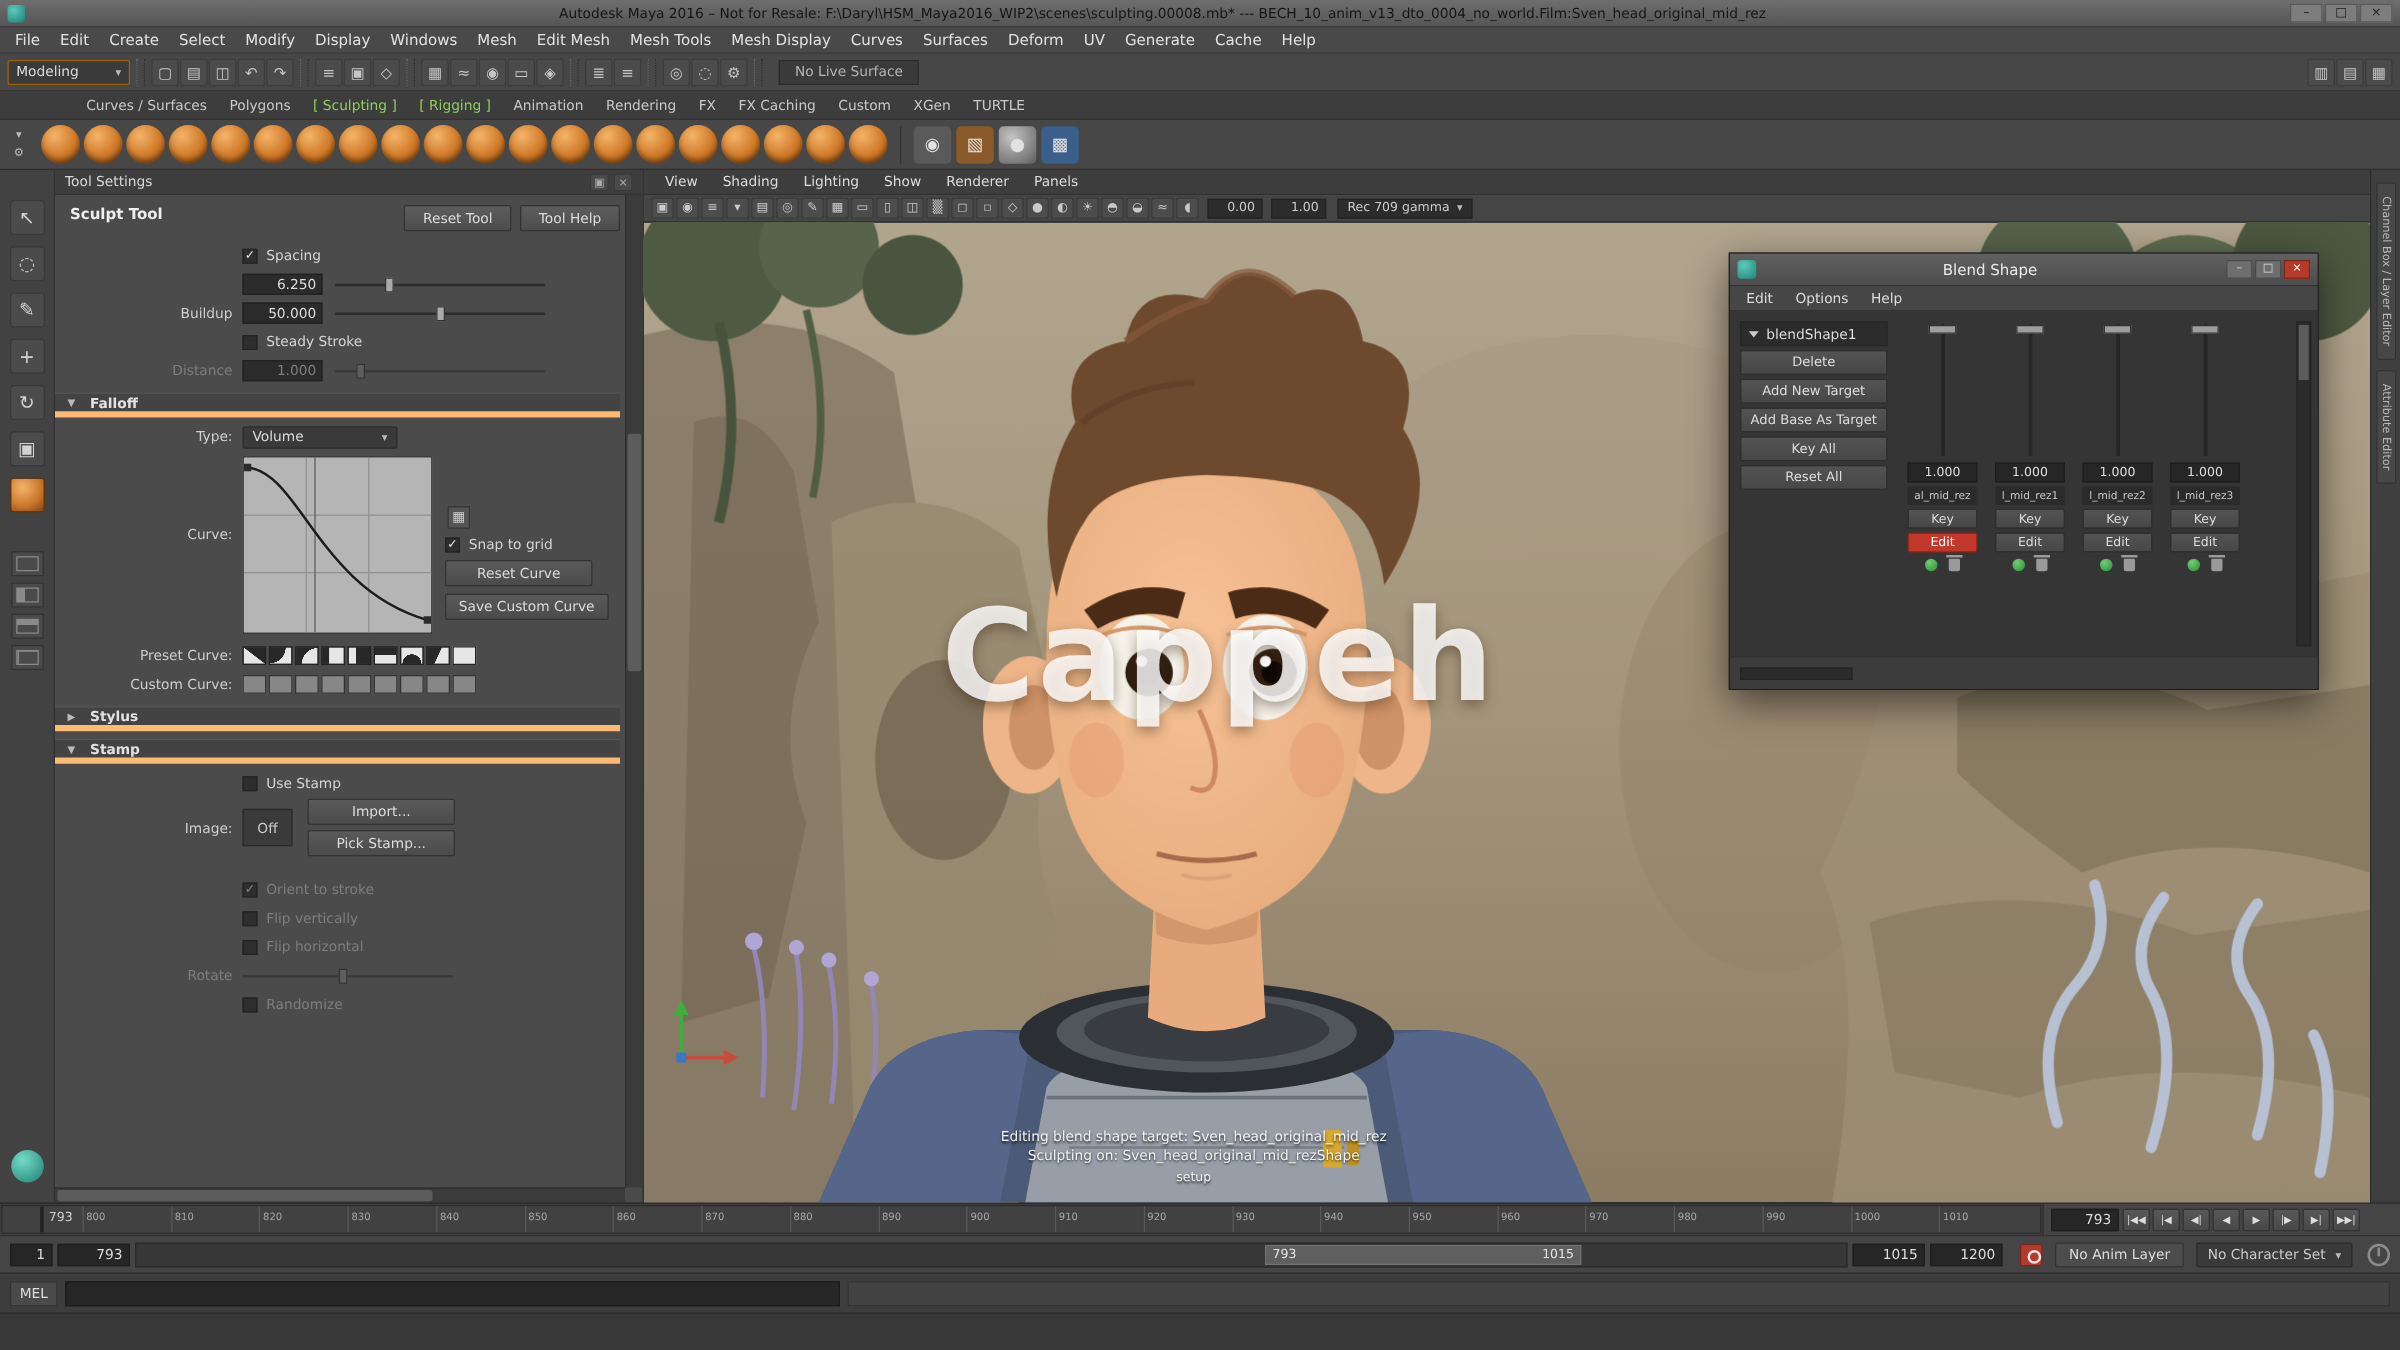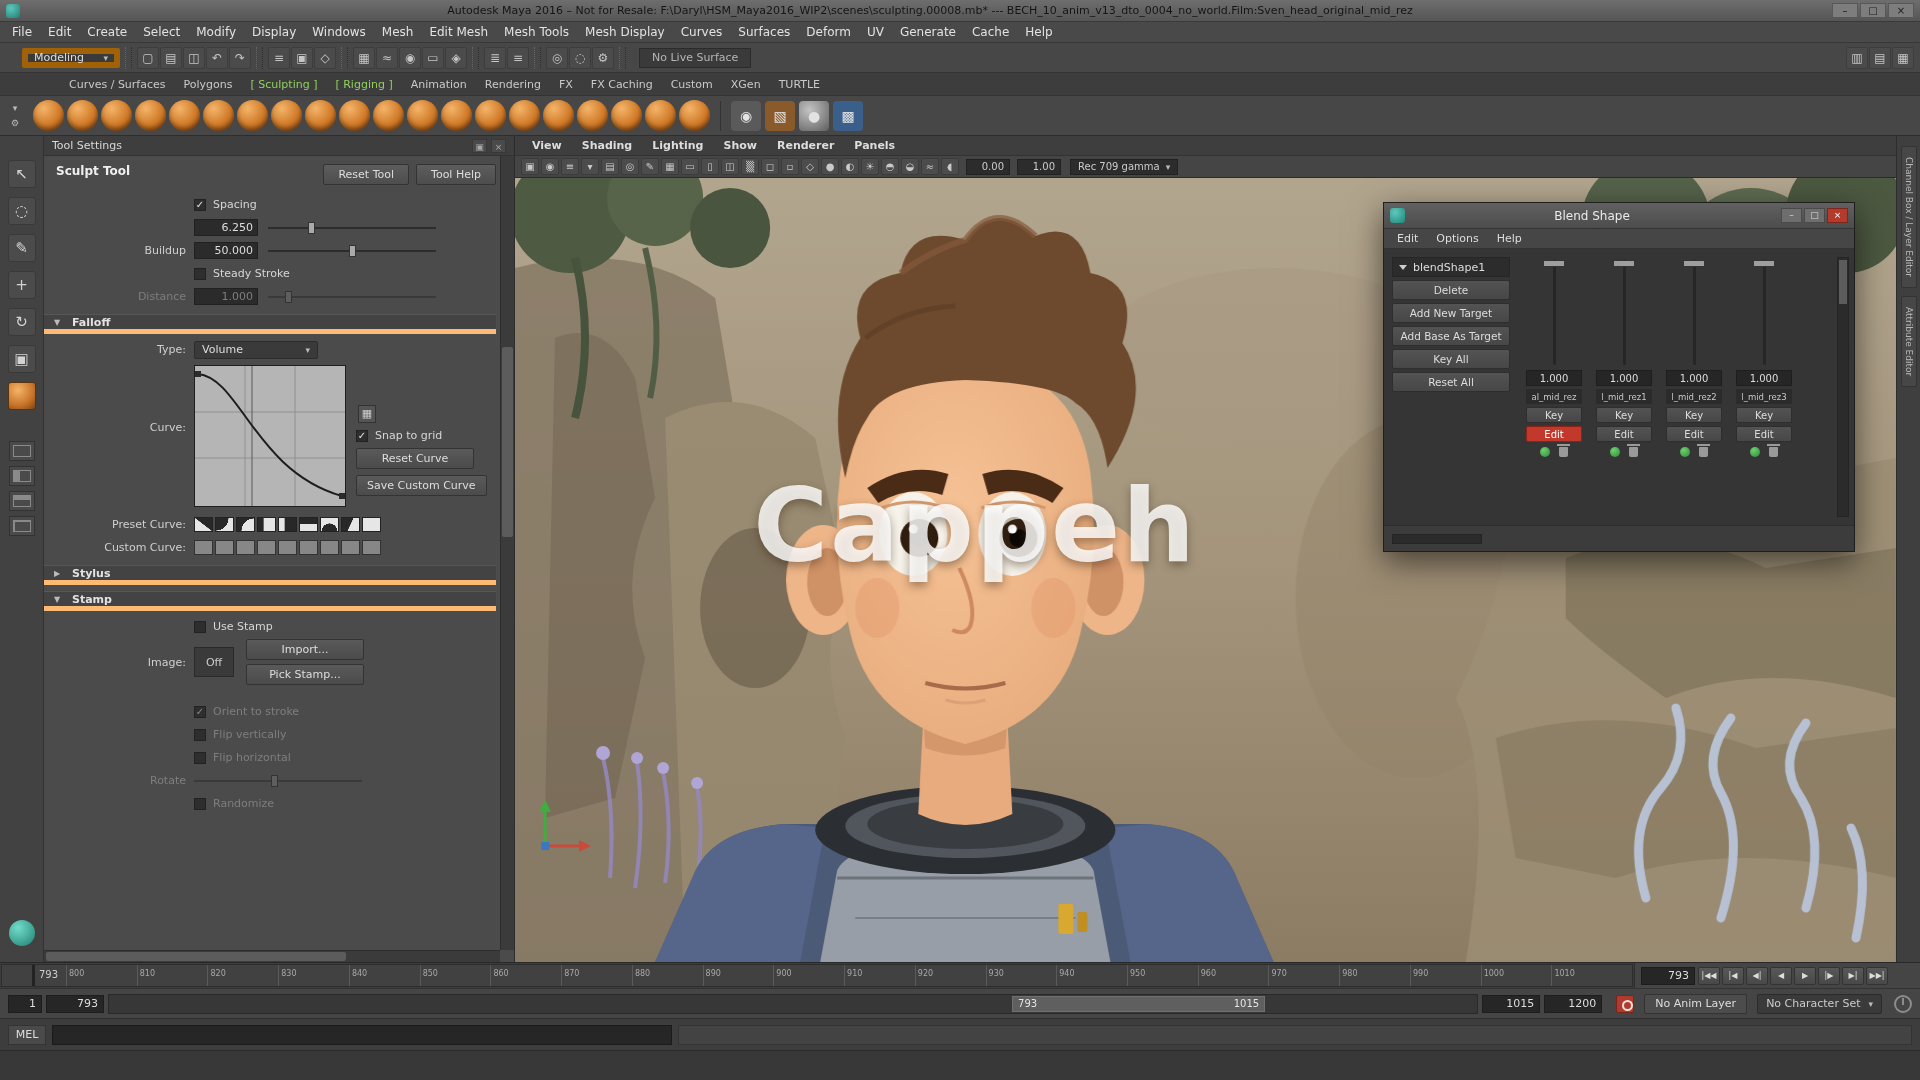--- a/index.html
+++ b/index.html
@@ -13,21 +13,21 @@
   .title-text{flex:1;text-align:center;color:#151515;font-size:11px;white-space:nowrap;overflow:hidden;}
   .win-controls{display:flex;gap:2px;}
   .win-btn{width:26px;height:15px;background:#7d7d7d;border:1px solid #585858;font-size:10px;line-height:13px;text-align:center;color:#1c1c1c;}
 
   
   .menubar{height:21px;background:#494949;display:flex;align-items:center;padding:0 4px;font-size:12px;border-bottom:1px solid #383838;}
   .menu-item{padding:2px 8px;color:#e2e2e2;white-space:nowrap;}
 
   
   .statusbar{height:30px;background:#474747;display:flex;align-items:center;gap:3px;padding:0 6px;border-bottom:1px solid #333;}
-  .mode-select{width:98px;height:20px;background:#3a3a3a;border:6px solid #a16207;border-radius:2px;display:flex;align-items:center;justify-content:space-between;padding:0 6px;font-size:11px;color:#ddd;margin-left:16px;}
+  .mode-select{width:98px;height:20px;background:#3a3a3a;border:1px solid #a16207;border-radius:2px;display:flex;align-items:center;justify-content:space-between;padding:0 6px;font-size:11px;color:#ddd;}
   .caret::after{content:"▾";font-size:9px;color:#bbb;}
   .sep{width:7px;height:22px;margin:0 2px;border-left:1px dotted #666;border-right:1px dotted #2e2e2e;}
   .icon-group{display:flex;gap:1px;}
   .sb-icon{width:22px;height:22px;display:flex;align-items:center;justify-content:center;font-size:12px;color:#c6c6c6;border-radius:2px;background:#4b4b4b;border:1px solid #3d3d3d;}
   .live-field{height:20px;background:#3a3a3a;border:1px solid #2b2b2b;padding:0 12px;font-size:11px;color:#b5b5b5;display:flex;align-items:center;margin-left:8px;}
   .sb-spacer{flex:1;}
 
   
   .shelftabs{height:23px;background:#3d3d3d;display:flex;align-items:flex-end;padding-left:60px;font-size:11px;border-bottom:1px solid #333;}
   .shelf-tab{padding:3px 9px 4px;color:#c9c9c9;white-space:nowrap;}
@@ -108,21 +108,21 @@
   .img-off-btn{width:40px;height:30px;background:#3a3a3a;border:1px solid #2a2a2a;color:#ccc;display:flex;align-items:center;justify-content:center;margin-right:12px;}
   .stamp-btn-col{display:flex;flex-direction:column;gap:4px;}
   .ts-vscroll{position:absolute;top:20px;right:0;width:14px;bottom:12px;background:#3b3b3b;border-left:1px solid #2d2d2d;}
   .ts-vscroll .sh{position:absolute;top:24%;left:1px;right:1px;height:190px;background:#5c5c5c;border-radius:2px;}
   .ts-hscrollbar{position:absolute;left:0;right:14px;bottom:0;height:12px;background:#3b3b3b;border-top:1px solid #2d2d2d;}
   .ts-hscrollbar .sh{position:absolute;left:2px;top:1px;bottom:1px;width:300px;background:#5c5c5c;border-radius:2px;}
 
   
   .viewport{flex:1;display:flex;flex-direction:column;background:#333;position:relative;min-width:0;}
   .vp-menubar{height:20px;background:#3e3e3e;display:flex;align-items:center;padding-left:8px;gap:2px;font-size:11px;border-bottom:1px solid #323232;flex:none;}
-  .vp-menu{padding:12px 9px;color:#ddd;font-weight:bold;}
+  .vp-menu{padding:12px 9px;color:#ddd;}
   .vp-toolbar{height:22px;background:#454545;display:flex;align-items:center;padding:0 6px;gap:2px;border-bottom:1px solid #2b2b2b;flex:none;}
   .vp-icons{display:flex;gap:2px;}
   .vp-icon{width:18px;height:17px;font-size:10px;color:#c9c9c9;display:flex;align-items:center;justify-content:center;background:#4c4c4c;border:1px solid #3b3b3b;border-radius:2px;}
   .vp-field{height:16px;min-width:44px;background:#2c2c2c;border:1px solid #222;color:#ccc;font-size:10px;display:flex;align-items:center;justify-content:flex-end;padding:0 5px;margin-left:5px;}
   .vp-gamma{height:16px;background:#2c2c2c;border:1px solid #222;color:#ccc;font-size:10px;display:flex;align-items:center;gap:6px;padding:0 7px;margin-left:7px;white-space:nowrap;}
   .scene{flex:1;position:relative;overflow:hidden;}
   .scene-svg{position:absolute;inset:0;width:100%;height:100%;}
   .watermark{position:absolute;left:130px;top:288px;width:660px;text-align:center;font-size:102px;font-weight:bold;color:rgba(255,255,255,.82);text-shadow:0 4px 10px rgba(60,40,20,.45);letter-spacing:2px;pointer-events:none;}
   .vp-overlay{position:absolute;left:90px;bottom:12px;width:700px;text-align:center;font-size:11px;color:#f4f4f4;text-shadow:0 1px 2px rgba(0,0,0,.8);line-height:15px;}
   .overlay-small{margin-top:3px;font-size:10px;}
@@ -660,20 +660,25 @@
             <line x1="30" y1="668" x2="30" y2="630" stroke="#3fae3f" stroke-width="3"></line>
             <path d="M30,622 L24,634 L36,634 Z" fill="#3fae3f"></path>
             <line x1="30" y1="668" x2="68" y2="668" stroke="#c84b3b" stroke-width="3"></line>
             <path d="M76,668 L64,662 L64,674 Z" fill="#c84b3b"></path>
             <rect x="26" y="664" width="8" height="8" fill="#3a78c2"></rect>
           </g>
         </svg>
 
         <div class="watermark">Cappeh</div>
 
+        <div class="vp-overlay">
+          <div>Editing blend shape target:  Sven_head_original_mid_rez</div>
+          <div>Sculpting on:  Sven_head_original_mid_rezShape</div>
+          <div class="overlay-small">setup</div>
+        </div>
 
         <div class="bs-window">
           <div class="bs-titlebar">
             <span class="bs-appicon"></span>
             <span class="bs-title">Blend Shape</span>
             <span class="bs-winbtn">–</span>
             <span class="bs-winbtn">□</span>
             <span class="bs-winbtn bs-close">×</span>
           </div>
           <div class="bs-menubar">

